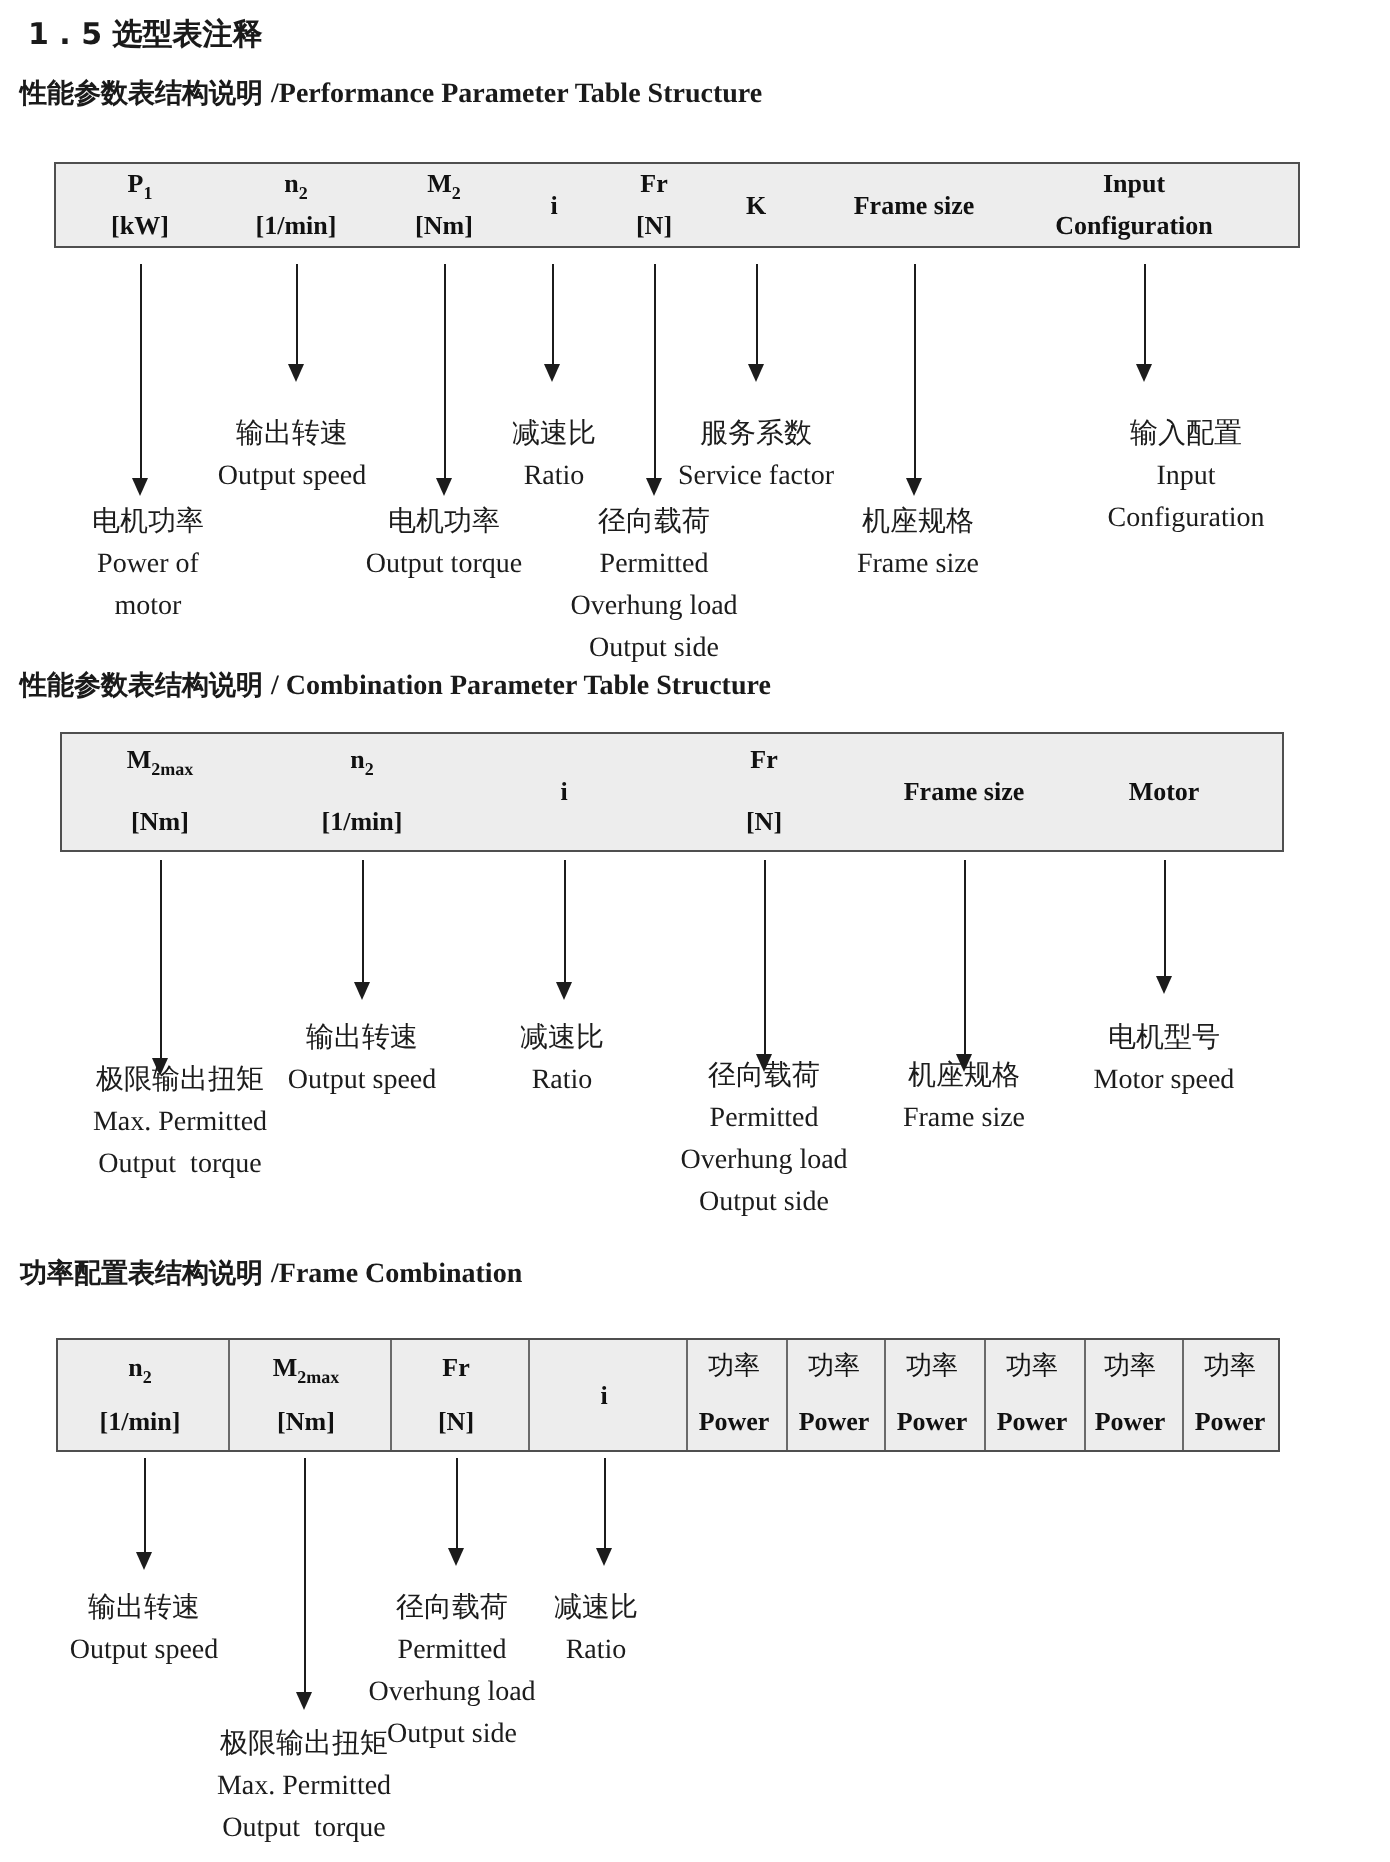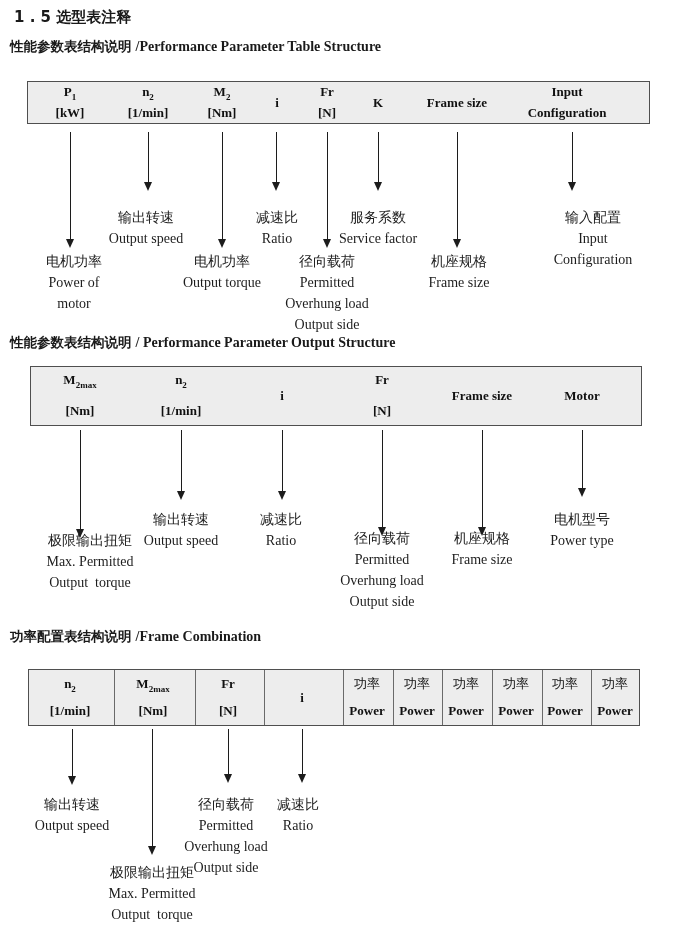--- a/index.html
+++ b/index.html
@@ -132,21 +132,21 @@
 Output torque</div>
   <div class="lbl" style="left:327px;top:251px;">径向载荷
 Permitted
 Overhung load
 Output side</div>
   <div class="lbl" style="left:459px;top:251px;">机座规格
 Frame size</div>
 
   <div class="heading" style="left:10px;top:334px;">
     <span class="zh">性能参数表结构说明</span>
-    <span class="en">/ Performance Parameter Output Structure</span>
+    <span class="en">/ Combination Parameter Table Structure</span>
   </div>
 
   <div class="tbl" style="left:30px;top:366px;width:612px;height:60px;"></div>
 
   <div class="col" style="left:80px;top:372px;height:46px;">
     <div><span>M</span><sub>2max</sub></div>
     <div>[Nm]</div>
   </div>
   <div class="col" style="left:181px;top:372px;height:46px;">
     <div><span>n</span><sub>2</sub></div>
@@ -189,21 +189,21 @@
   <div class="arrow" style="left:578px;top:430px;height:67px;">
       <i class="stem"></i>
       <i class="head"></i>
     </div>
 
   <div class="lbl" style="left:181px;top:509px;">输出转速
 Output speed</div>
   <div class="lbl" style="left:281px;top:509px;">减速比
 Ratio</div>
   <div class="lbl" style="left:582px;top:509px;">电机型号
-Power type</div>
+Motor speed</div>
   <div class="lbl" style="left:90px;top:530px;">极限输出扭矩
 Max. Permitted
 Output  torque</div>
   <div class="lbl" style="left:382px;top:528px;">径向载荷
 Permitted
 Overhung load
 Output side</div>
   <div class="lbl" style="left:482px;top:528px;">机座规格
 Frame size</div>
 

